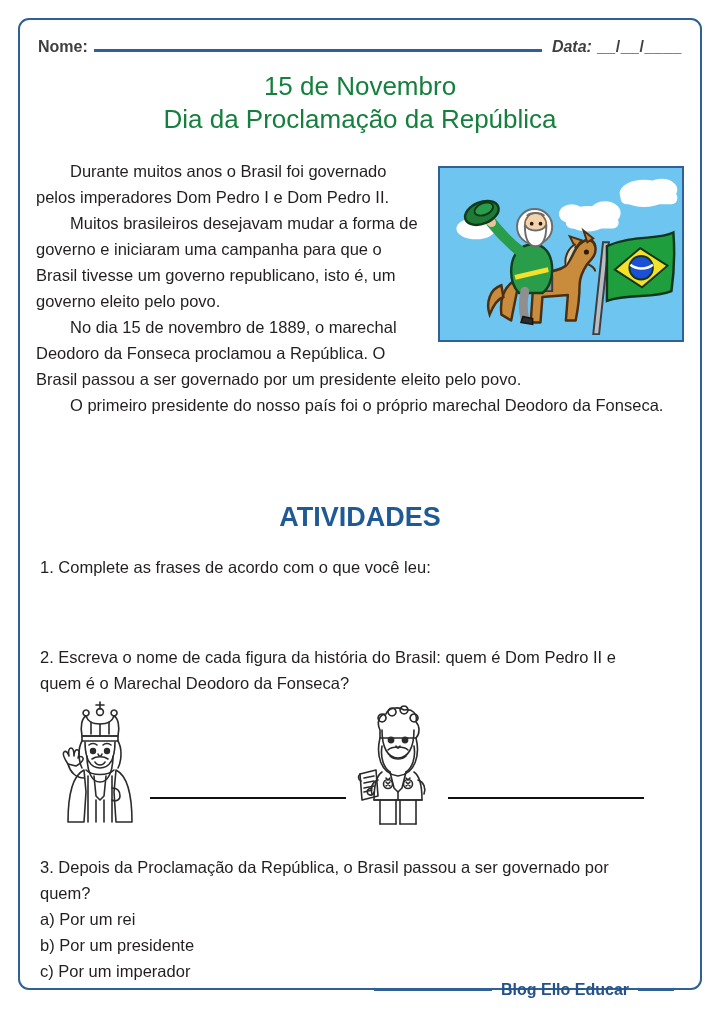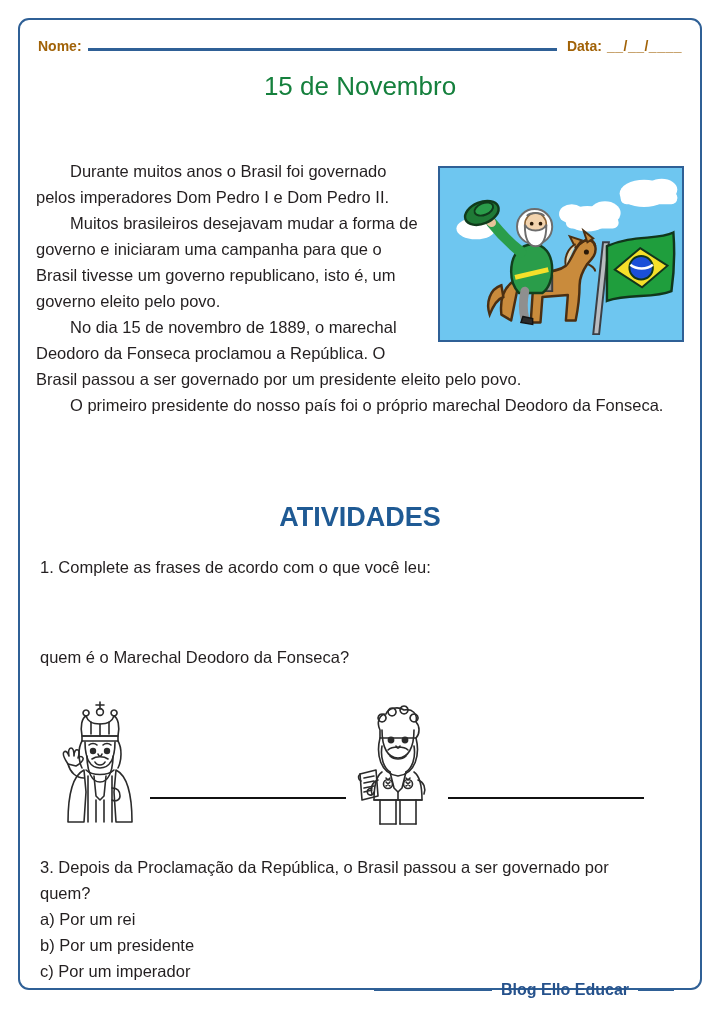--- a/index.html
+++ b/index.html
@@ -29,32 +29,32 @@
 
   
   .header-row {
     position: absolute;
     left: 38px;
     top: 38px;
     width: 644px;
     height: 28px;
     display: flex;
     align-items: baseline;
-    font-size: 14px;
+    font-size: 16px;
     font-weight: bold;
-    color: #a16207;
+    color: #404040;
   }
   .hdr-label { white-space: pre; }
   .name-rule {
     flex: 1 1 auto;
     height: 0;
     border-bottom: 3px solid #2f6096;
     margin: 0 10px 3px 6px;
   }
-  .data-label { white-space: pre; }
+  .data-label { white-space: pre; font-style: italic; }
   .data-value {
     margin-left: 5px;
     letter-spacing: 0.5px;
     white-space: pre;
   }
 
   
   .title-block {
     position: absolute;
     left: 30px;
@@ -210,20 +210,21 @@
 
 <div class="header-row">
   <span class="hdr-label">Nome:</span>
   <span class="name-rule"></span>
   <span class="data-label">Data:</span>
   <span class="data-value">__/__/____</span>
 </div>
 
 <div class="title-block">
   <div class="title-line1">15 de Novembro</div>
+  <div class="title-line2">Dia da Proclamação da República</div>
 </div>
 
 <div class="story">
 
   <div class="illo">
     <svg viewBox="0 0 246 176" width="242" height="172">
       <rect x="0" y="0" width="246" height="176" fill="#6ec6f0"></rect>
 
       <g fill="#ffffff">
         <ellipse cx="150" cy="52" rx="22" ry="13"></ellipse>
@@ -287,20 +288,21 @@
   <p class="indent">O primeiro presidente do nosso país foi o próprio marechal Deodoro da Fonseca.</p>
 </div>
 
 <div class="activities-title">ATIVIDADES</div>
 
 <div class="q" id="q1">
   <p>1. Complete as frases de acordo com o que você leu:</p>
 </div>
 
 <div class="q" id="q2">
+  <p>2. Escreva o nome de cada  figura da história do Brasil: quem é Dom Pedro II e</p>
   <p>quem é o Marechal Deodoro da Fonseca?</p>
 </div>
 
 <div class="figures">
 
   <div class="fig-cell left">
     <div class="fig-art">
       <svg viewBox="0 0 92 132" width="92" height="132">
         <g fill="none" stroke="#2b2b2b" stroke-width="1.6" stroke-linejoin="round" stroke-linecap="round">
 

